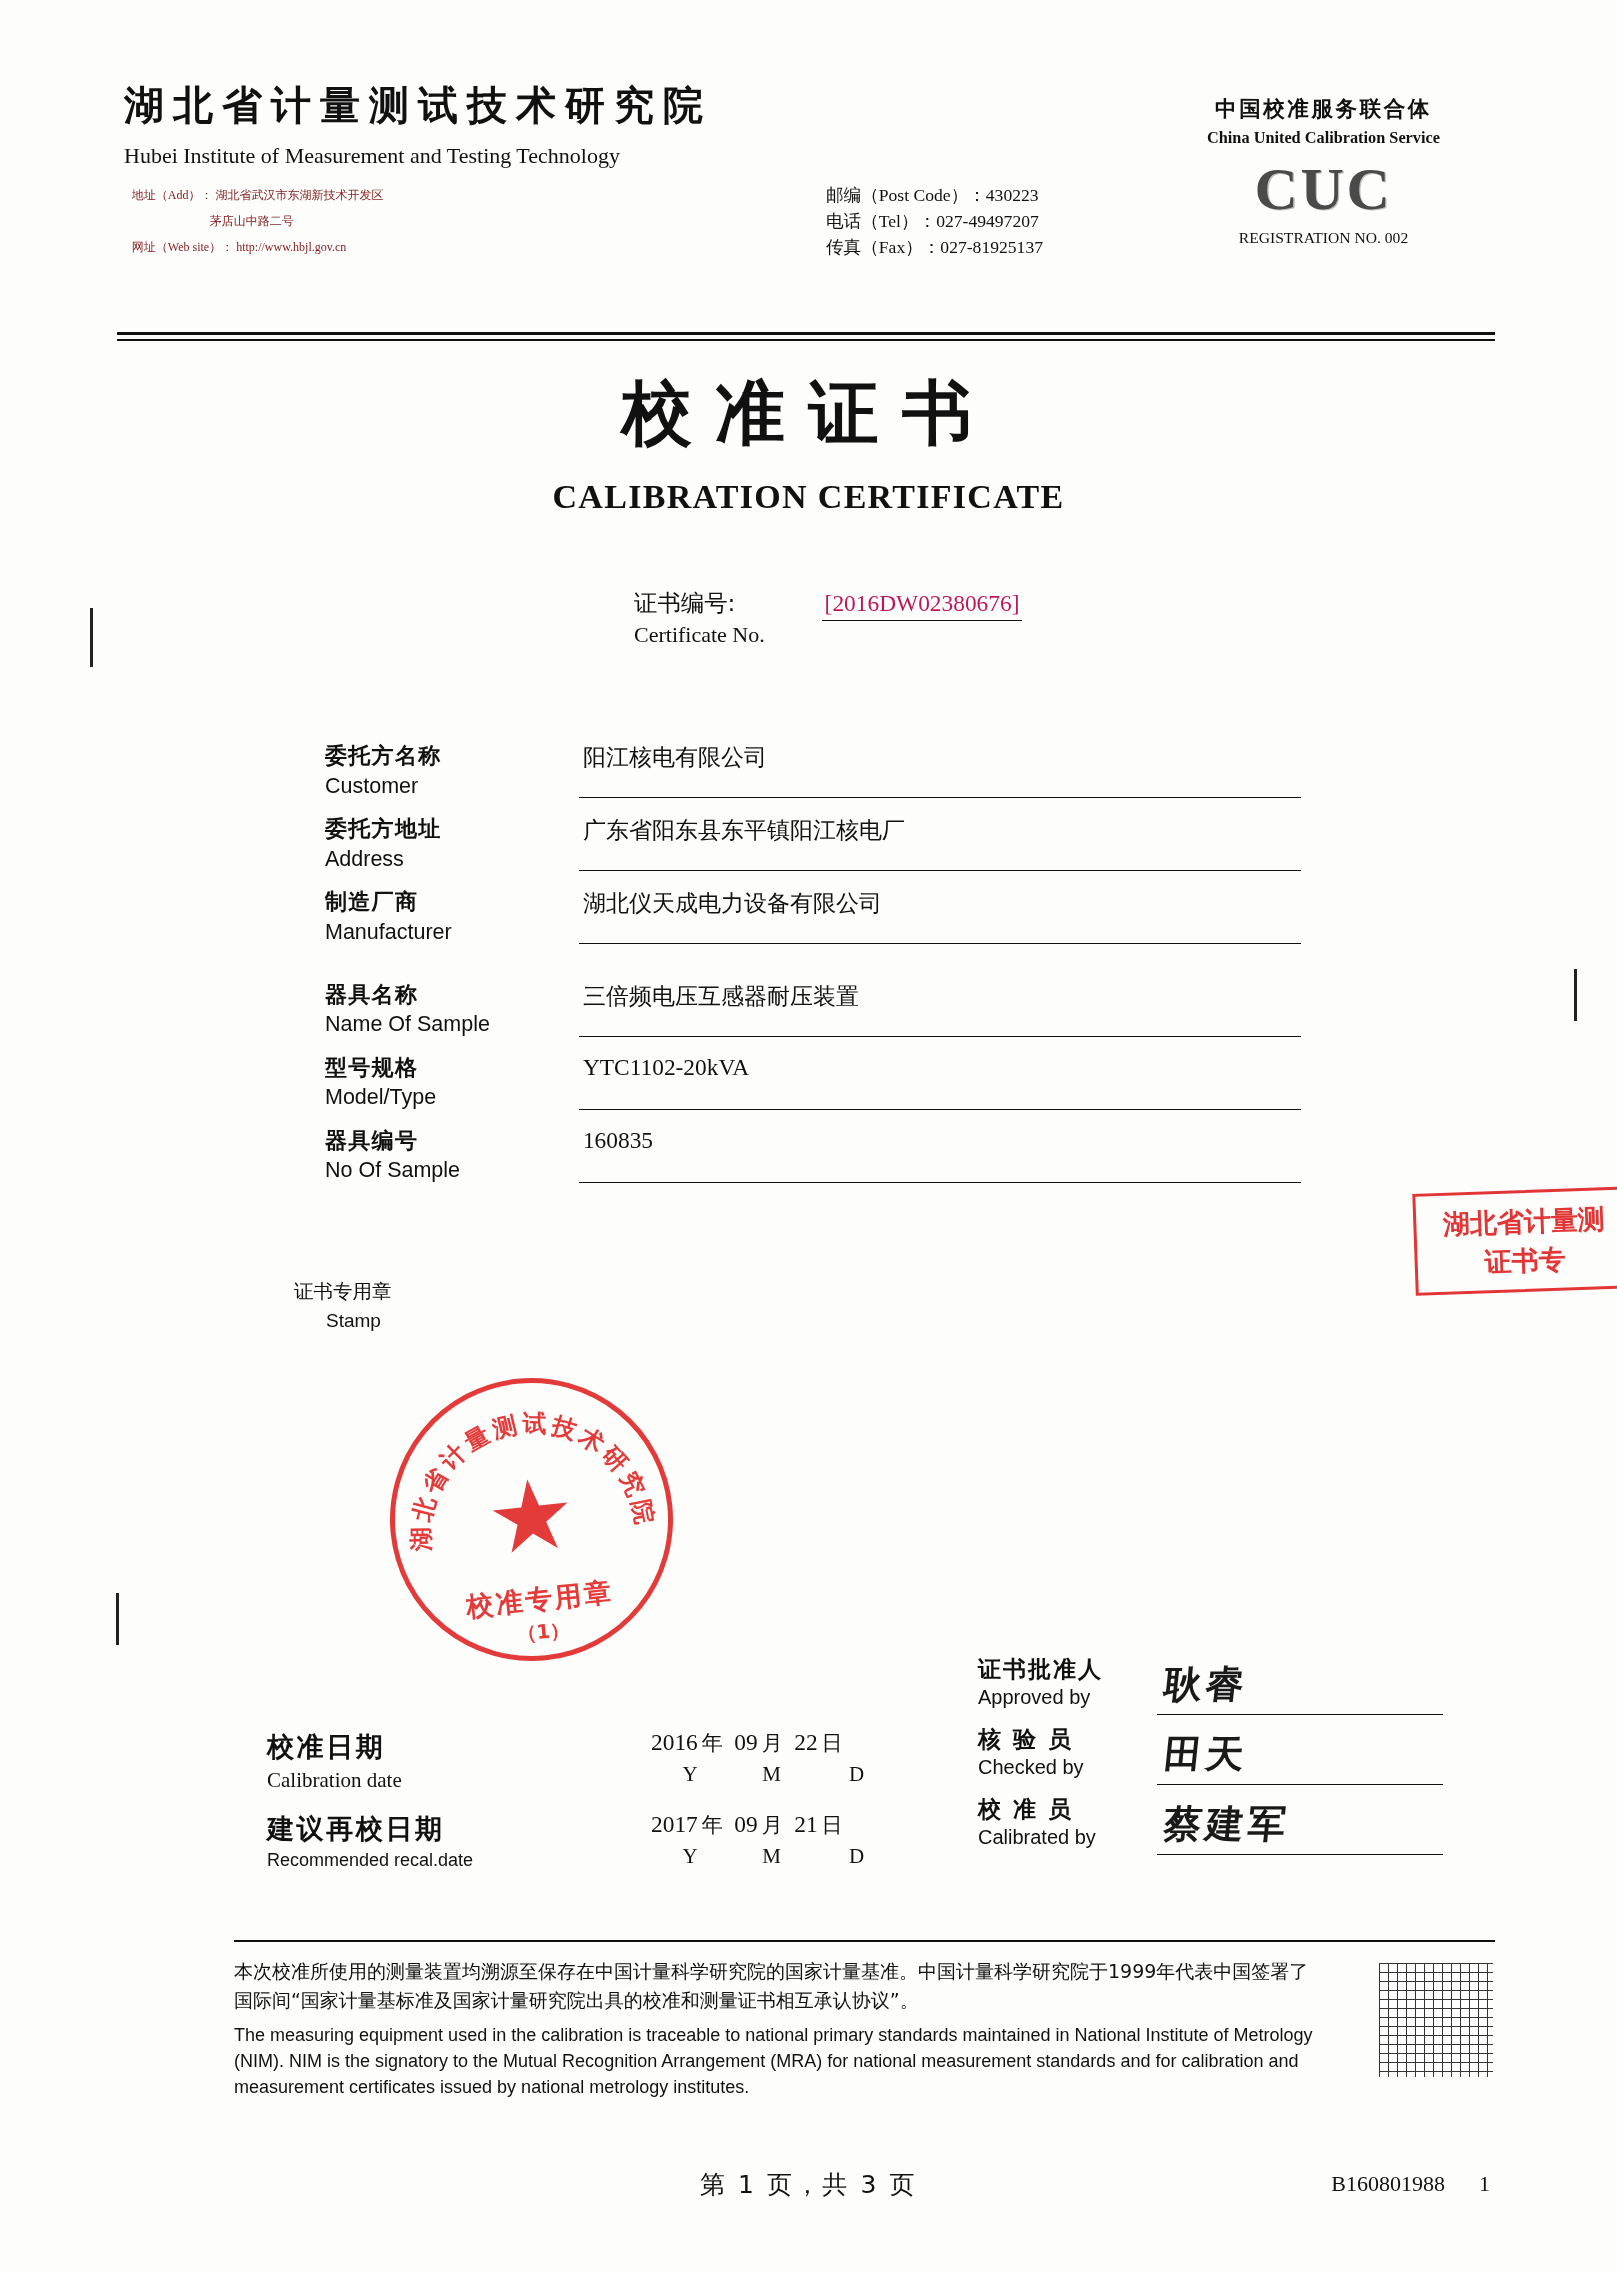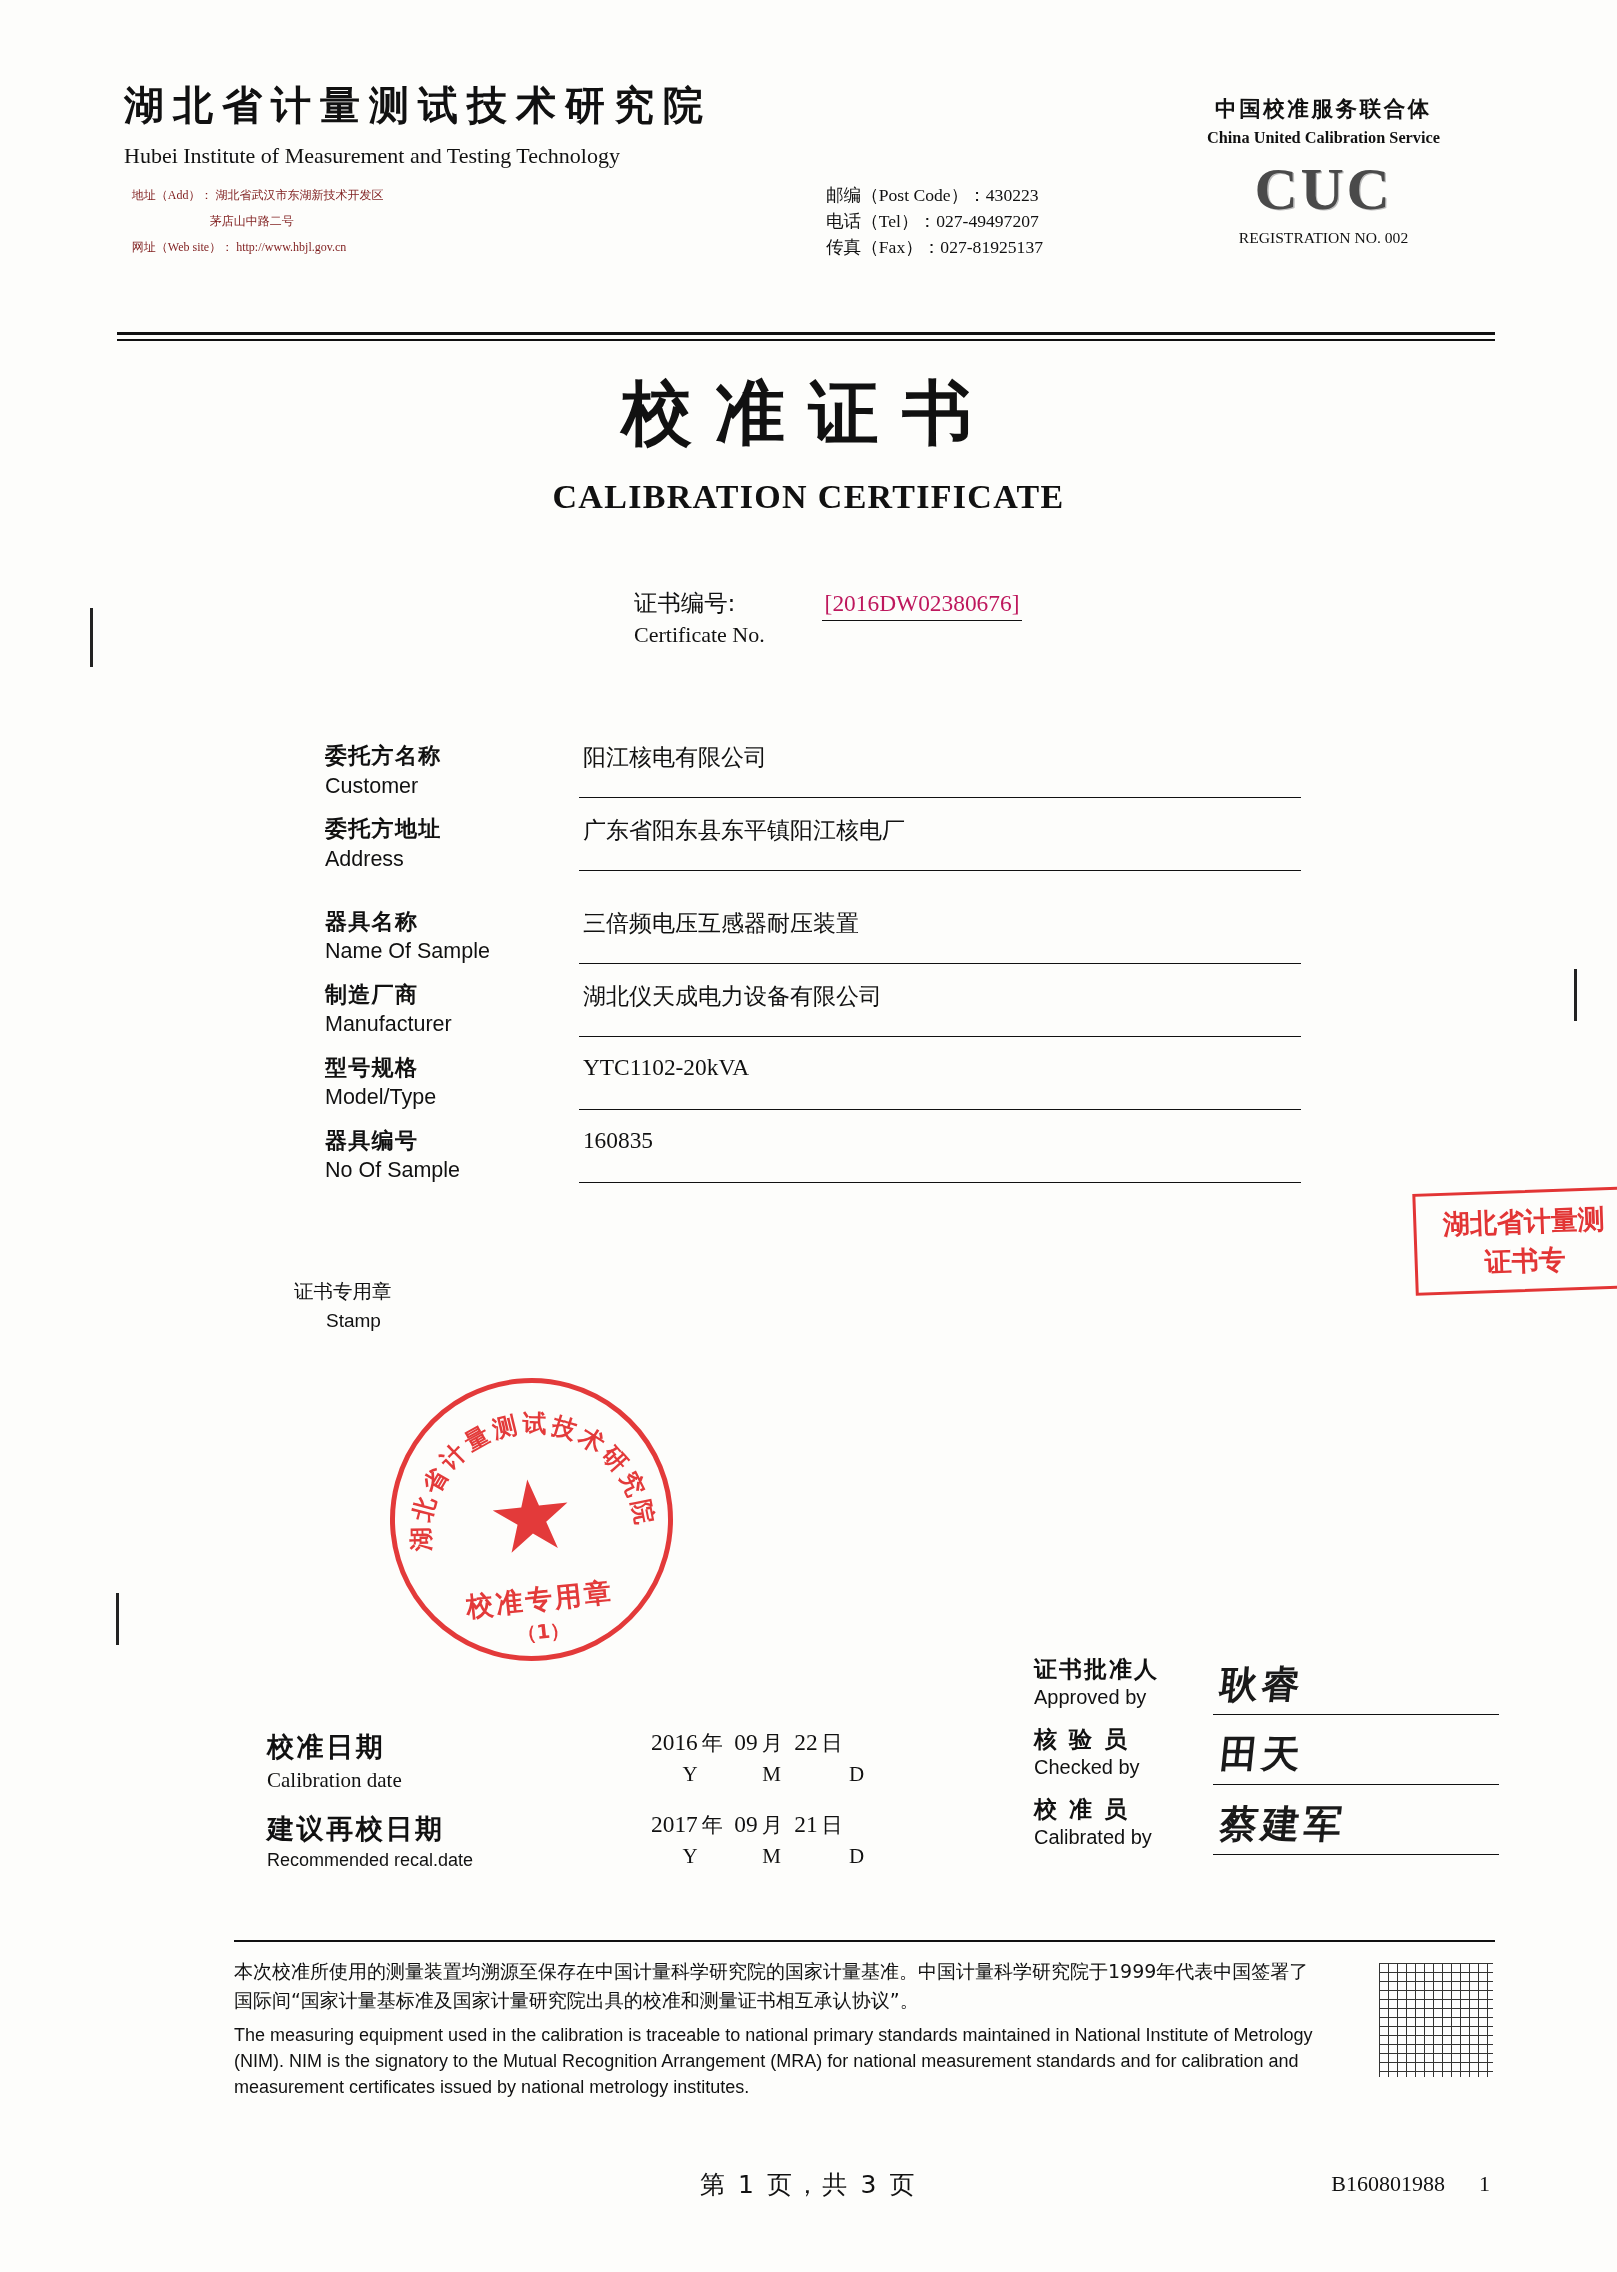--- a/index.html
+++ b/index.html
@@ -359,21 +359,21 @@
     letter-spacing: 0;
   }
   .date-values .ymd span { display:inline-block; }
   .ymd .y { width: 78px; text-align: center; }
   .ymd .m { width: 85px; text-align: center; }
   .ymd .d { width: 85px; text-align: center; }
 
   
   .signs {
     position: absolute;
-    left: 1034px;
+    left: 978px;
     top: 1654px;
     width: 481px;
   }
   .sign-row {
     position: relative;
     height: 70px;
   }
   .sign-label .cn {
     display: block;
     font-family: "DejaVu Sans", sans-serif;
@@ -538,34 +538,34 @@
     </div>
 
     <div class="field-row">
       <div class="field-label">
         <span class="cn">委托方地址</span>
         <span class="en">Address</span>
       </div>
       <div class="field-value">广东省阳东县东平镇阳江核电厂</div>
     </div>
 
+    <div class="field-row">
+      <div class="field-label">
+        <span class="cn">制造厂商</span>
+        <span class="en">Manufacturer</span>
+      </div>
+      <div class="field-value">湖北仪天成电力设备有限公司</div>
+    </div>
+
     <div class="field-row" style="margin-top:19.5px;">
       <div class="field-label">
         <span class="cn">器具名称</span>
         <span class="en">Name Of Sample</span>
       </div>
       <div class="field-value">三倍频电压互感器耐压装置</div>
-    </div>
-
-    <div class="field-row">
-      <div class="field-label">
-        <span class="cn">制造厂商</span>
-        <span class="en">Manufacturer</span>
-      </div>
-      <div class="field-value">湖北仪天成电力设备有限公司</div>
     </div>
 
     <div class="field-row">
       <div class="field-label">
         <span class="cn">型号规格</span>
         <span class="en">Model/Type</span>
       </div>
       <div class="field-value latin">YTC1102-20kVA</div>
     </div>
 

